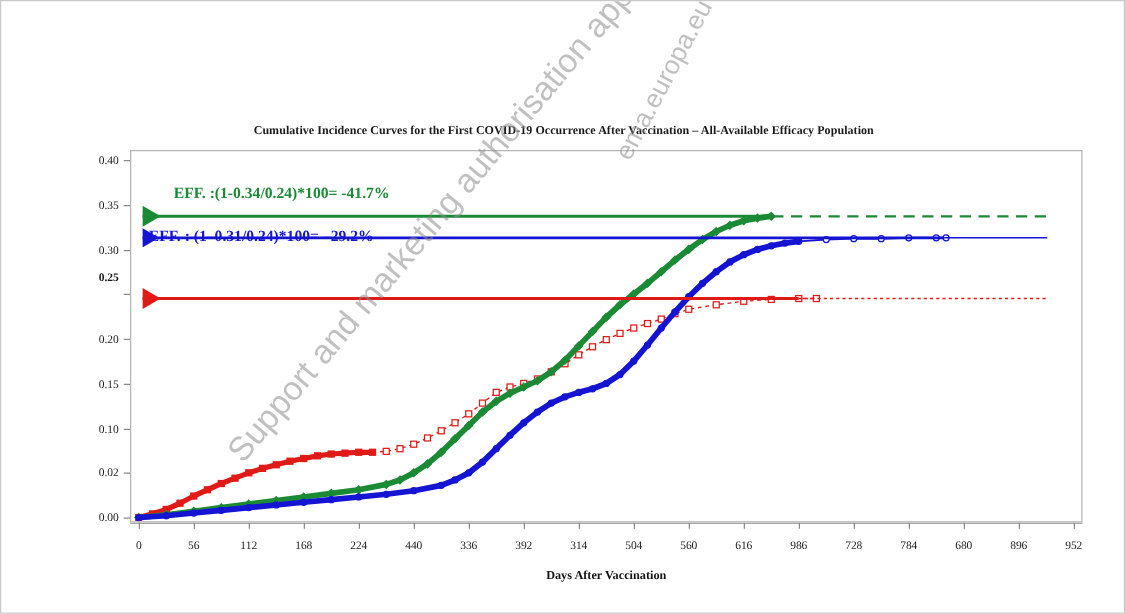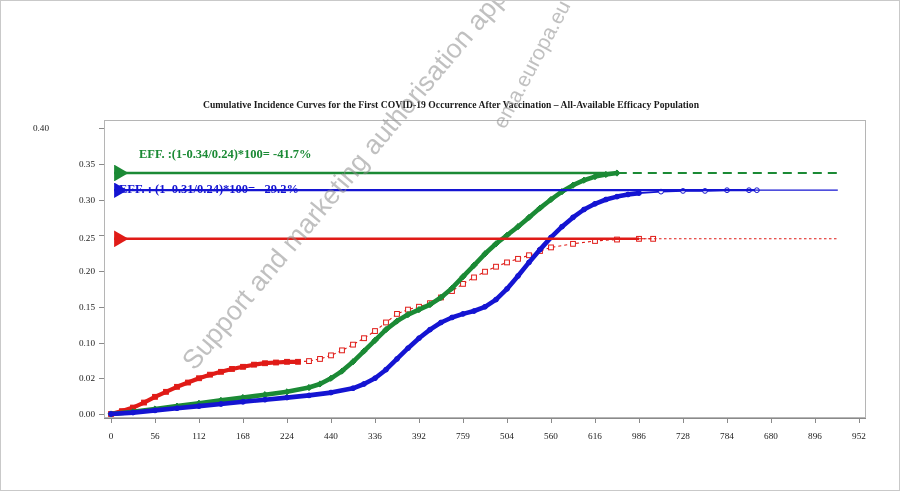--- a/index.html
+++ b/index.html
@@ -188,61 +188,62 @@
 <body>
 
 <div id="page">
 
 
   <div id="chart-panel">
 
     <div id="chart-title">Cumulative Incidence Curves for the First COVID-19 Occurrence After Vaccination – All-Available Efficacy Population</div>
 
     <div id="y-axis-title">Cumulative Incidence of COVID-19 Occurrence</div>
+    <div id="x-axis-title">Days After Vaccination</div>
 
     <div id="x-axis-line"></div>
 
     <div id="ytick-layer">
         <div class="ytick-label" style="top: 321px; right: 806px;">0.00</div>
         <div class="ytick-mark" style="top: 321px; left: 98px;"></div>
         <div class="ytick-label" style="top: 285.25px; right: 806px;">0.02</div>
         <div class="ytick-mark" style="top: 285.25px; left: 98px;"></div>
         <div class="ytick-label" style="top: 249.5px; right: 806px;">0.10</div>
         <div class="ytick-mark" style="top: 249.5px; left: 98px;"></div>
         <div class="ytick-label" style="top: 213.75px; right: 806px;">0.15</div>
         <div class="ytick-mark" style="top: 213.75px; left: 98px;"></div>
         <div class="ytick-label" style="top: 178px; right: 806px;">0.20</div>
         <div class="ytick-mark" style="top: 178px; left: 98px;"></div>
-        <div class="ytick-label" style="top: 145px; right: 806px;">0.25</div>
+        <div class="ytick-label" style="top: 129px; right: 806px; font-weight: bold;">0.25</div>
         <div class="ytick-mark" style="top: 142.25px; left: 98px;"></div>
         <div class="ytick-label" style="top: 106.5px; right: 806px;">0.30</div>
         <div class="ytick-mark" style="top: 106.5px; left: 98px;"></div>
         <div class="ytick-label" style="top: 70.75px; right: 806px;">0.35</div>
         <div class="ytick-mark" style="top: 70.75px; left: 98px;"></div>
-        <div class="ytick-label" style="top: 35px; right: 852px;">0.40</div>
+        <div class="ytick-label" style="top: 35px; right: 806px;">0.40</div>
         <div class="ytick-mark" style="top: 35px; left: 98px;"></div>
       </div>
     <div id="xtick-layer">
         <div class="xtick-label" style="left: 110px;">0</div>
         <div class="xtick-mark" style="left: 110px;"></div>
         <div class="xtick-label" style="left: 154px;">56</div>
         <div class="xtick-mark" style="left: 154px;"></div>
         <div class="xtick-label" style="left: 198px;">112</div>
         <div class="xtick-mark" style="left: 198px;"></div>
         <div class="xtick-label" style="left: 242px;">168</div>
         <div class="xtick-mark" style="left: 242px;"></div>
         <div class="xtick-label" style="left: 286px;">224</div>
         <div class="xtick-mark" style="left: 286px;"></div>
         <div class="xtick-label" style="left: 330px;">440</div>
         <div class="xtick-mark" style="left: 330px;"></div>
         <div class="xtick-label" style="left: 374px;">336</div>
         <div class="xtick-mark" style="left: 374px;"></div>
         <div class="xtick-label" style="left: 418px;">392</div>
         <div class="xtick-mark" style="left: 418px;"></div>
-        <div class="xtick-label" style="left: 462px;">759</div>
+        <div class="xtick-label" style="left: 462px;">314</div>
         <div class="xtick-mark" style="left: 462px;"></div>
         <div class="xtick-label" style="left: 506px;">504</div>
         <div class="xtick-mark" style="left: 506px;"></div>
         <div class="xtick-label" style="left: 550px;">560</div>
         <div class="xtick-mark" style="left: 550px;"></div>
         <div class="xtick-label" style="left: 594px;">616</div>
         <div class="xtick-mark" style="left: 594px;"></div>
         <div class="xtick-label" style="left: 638px;">986</div>
         <div class="xtick-mark" style="left: 638px;"></div>
         <div class="xtick-label" style="left: 682px;">728</div>

